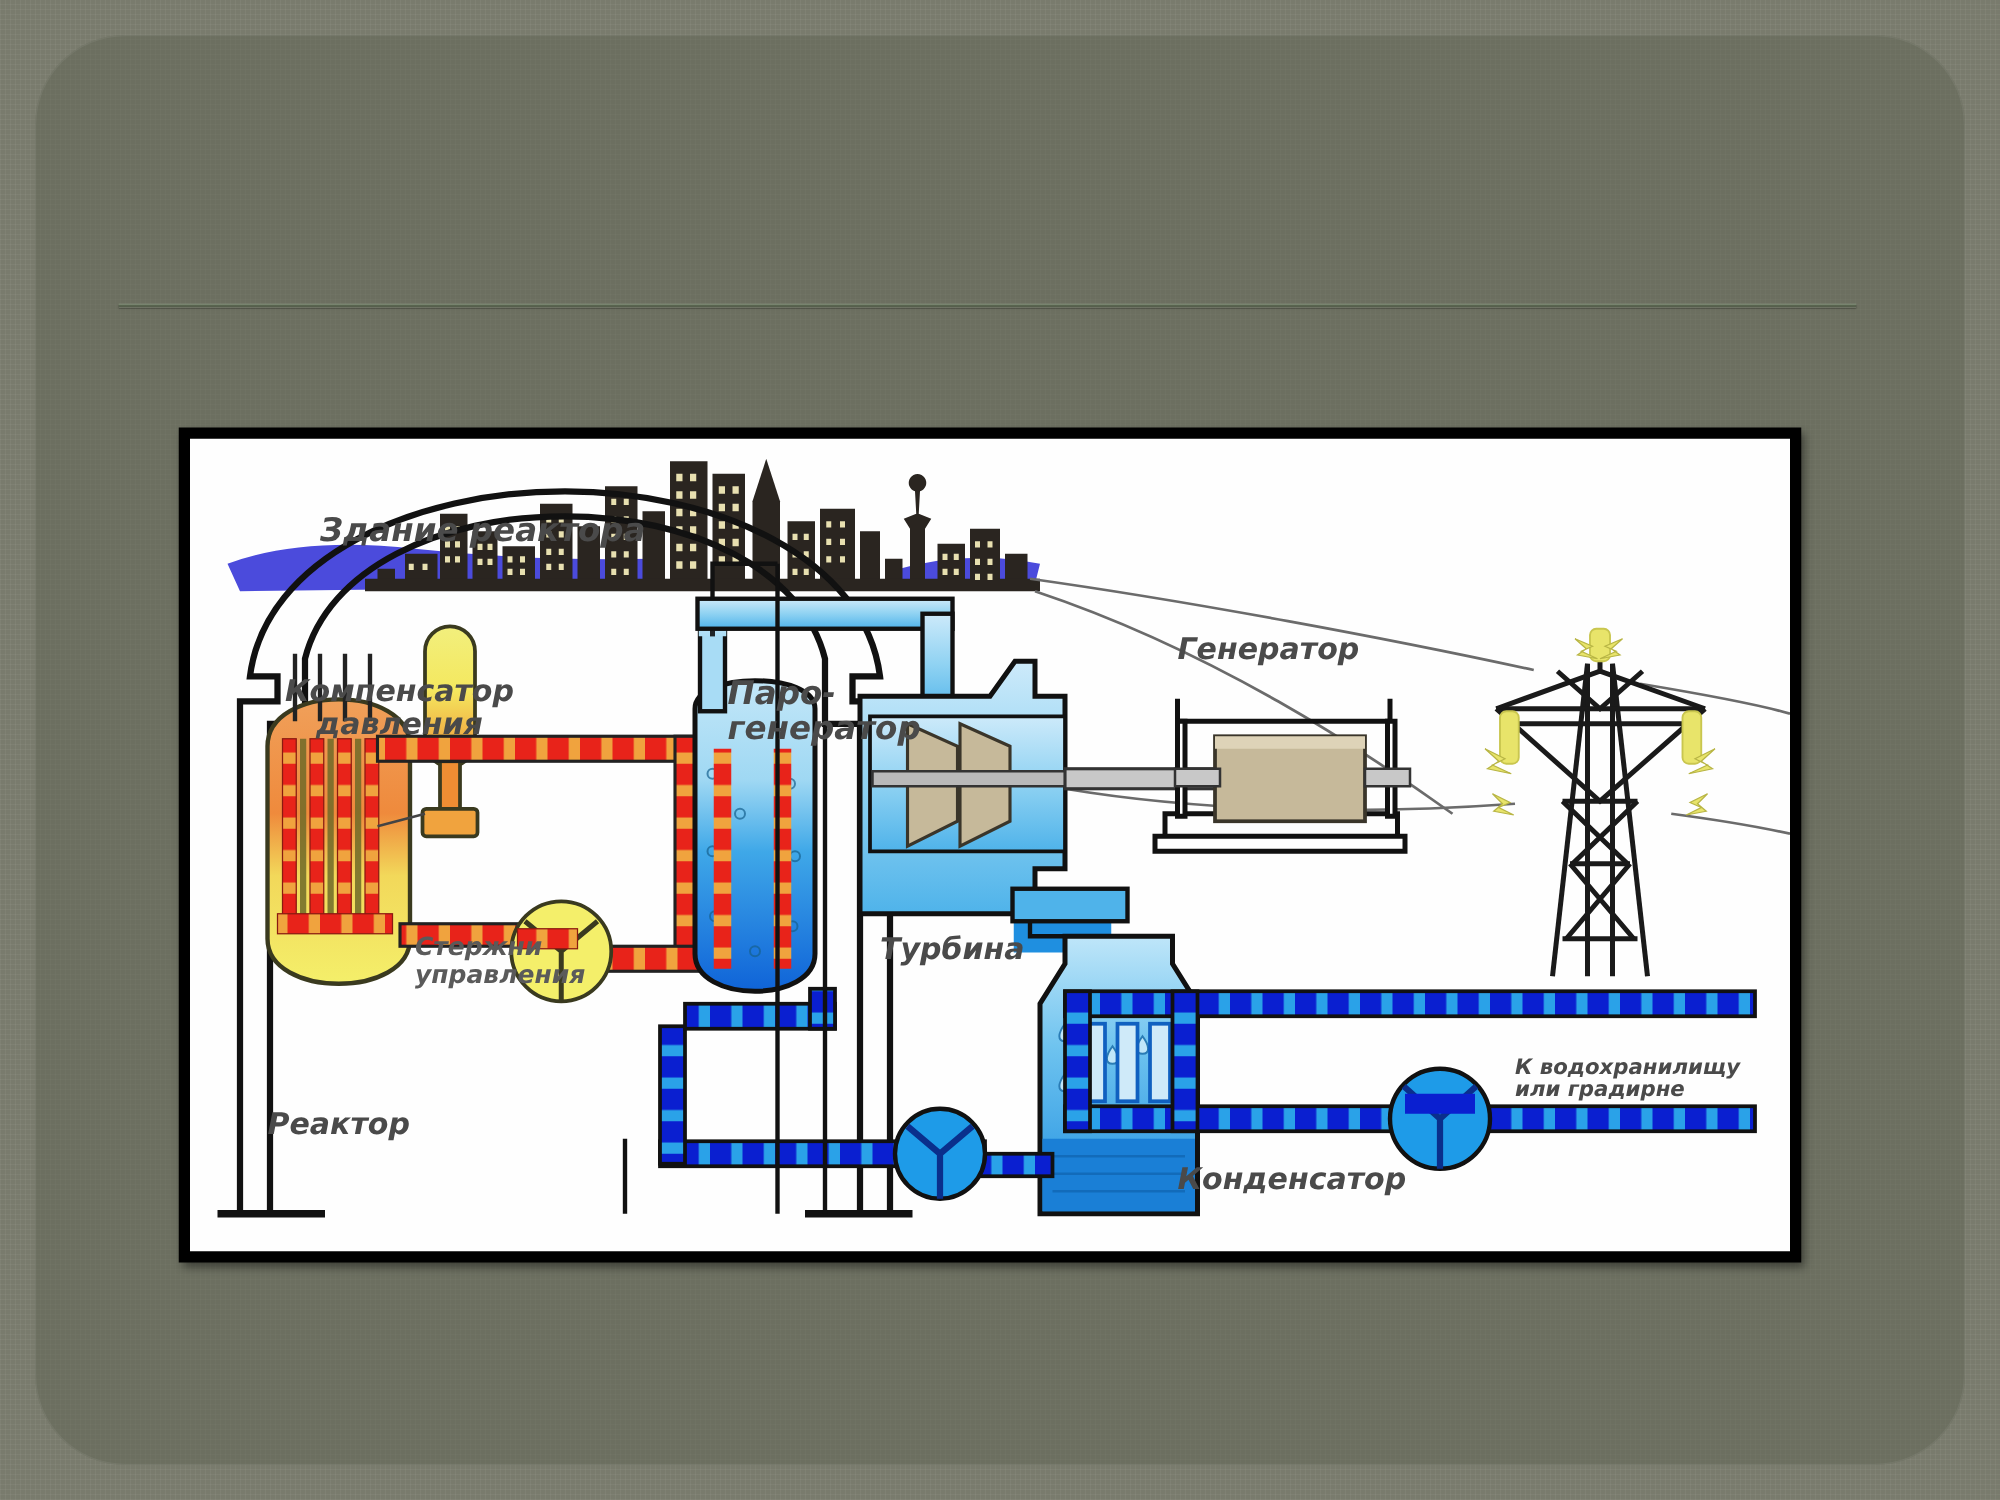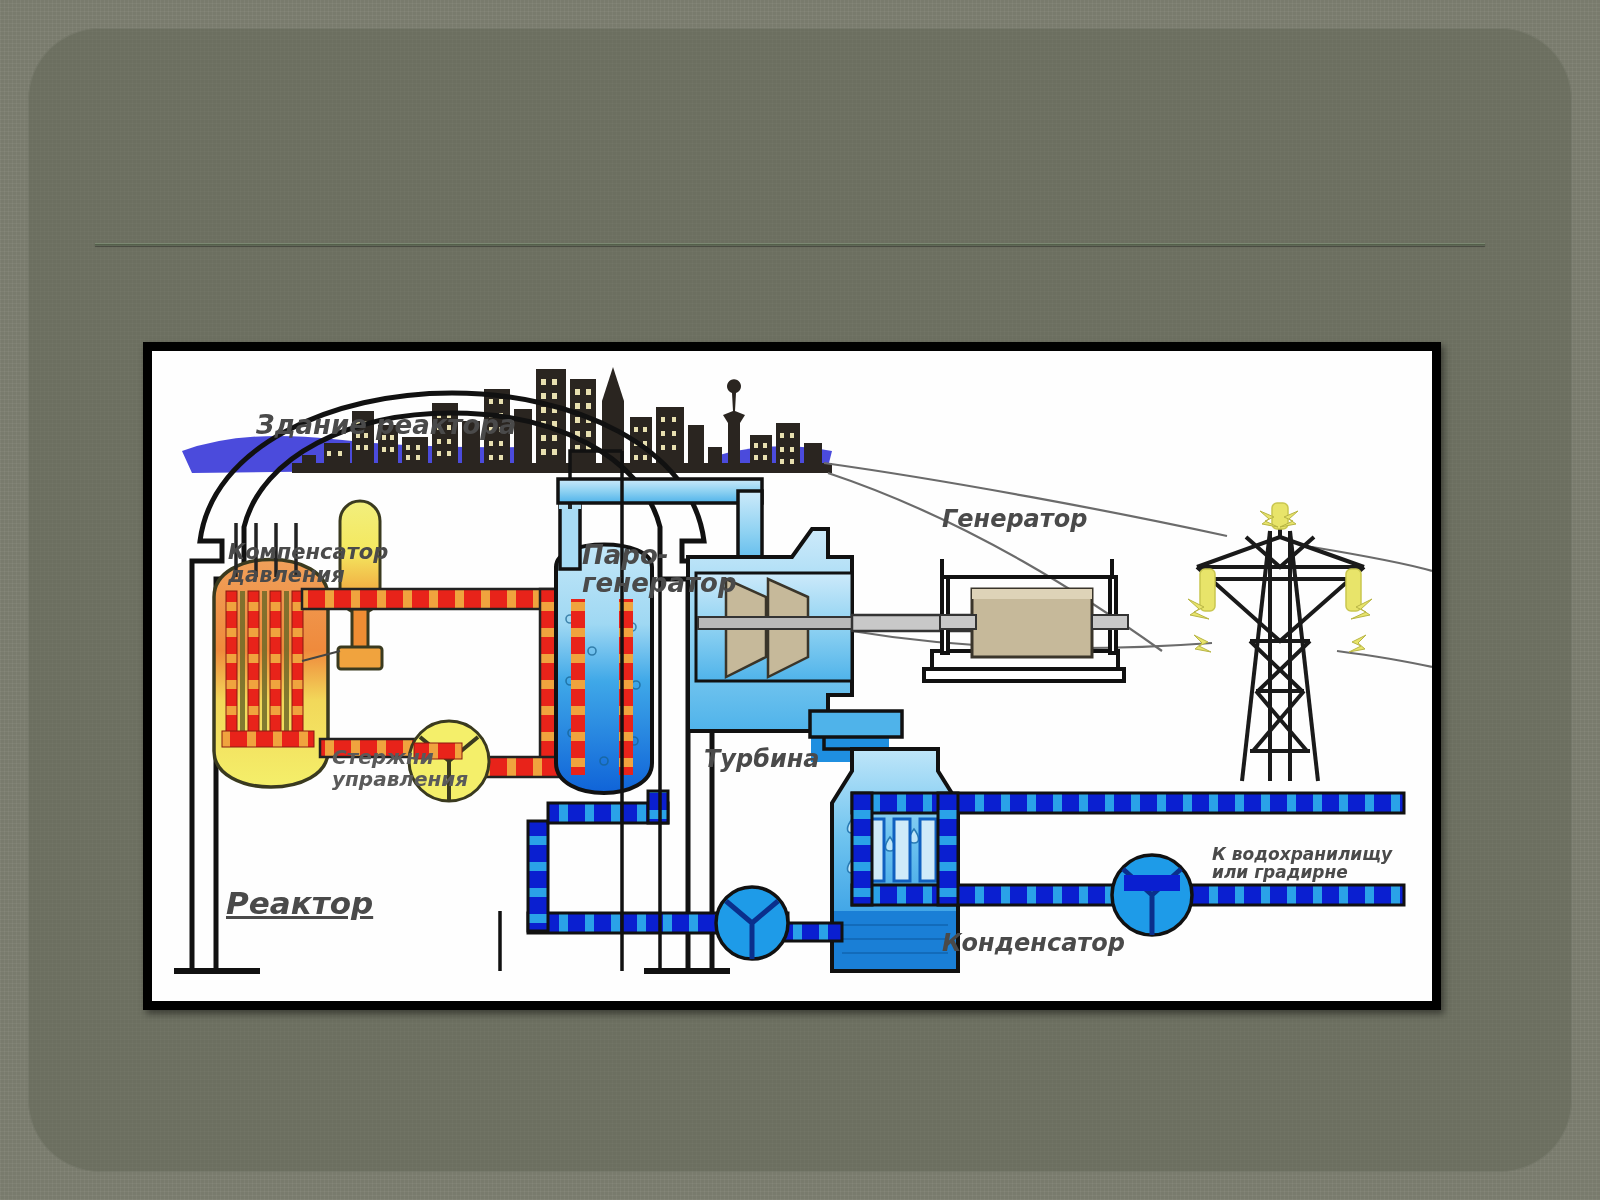--- a/index.html
+++ b/index.html
@@ -457,30 +457,30 @@
           <path d="M418 128 L418 100 L470 100"></path>
           <path d="M470 100 L470 620"></path>
           <path d="M508 228 L508 620"></path>
           <path d="M348 560 L348 620"></path>
         </g>
 
       </svg>
 
       <div class="dlabel" style="left:104px;top:60px;font-size:26px;">Здание реактора</div>
 
-      <div class="dlabel" style="left:76px;top:190px;font-size:21px;text-align:left;">Компенсатор
+      <div class="dlabel" style="left:76px;top:190px;font-size:24px;text-align:center;">Компенсатор
 давления</div>
 
       <div class="dlabel" style="left:430px;top:190px;font-size:26px;">Паро-
 генератор</div>
 
       <div class="dlabel" style="left:180px;top:396px;font-size:20px;color:#5a5a5a;">Стержни
 управления</div>
 
-      <div class="dlabel" style="left:74px;top:536px;font-size:31px;text-decoration:underline;">Реактор</div>
+      <div class="dlabel" style="left:62px;top:536px;font-size:24px;">Реактор</div>
 
       <div class="dlabel" style="left:552px;top:396px;font-size:24px;">Турбина</div>
 
       <div class="dlabel" style="left:790px;top:156px;font-size:24px;">Генератор</div>
 
       <div class="dlabel" style="left:790px;top:580px;font-size:24px;text-align:center;">Конденсатор</div>
 
       <div class="dlabel" style="left:1060px;top:494px;font-size:17px;">К водохранилищу
 или градирне</div>
 

